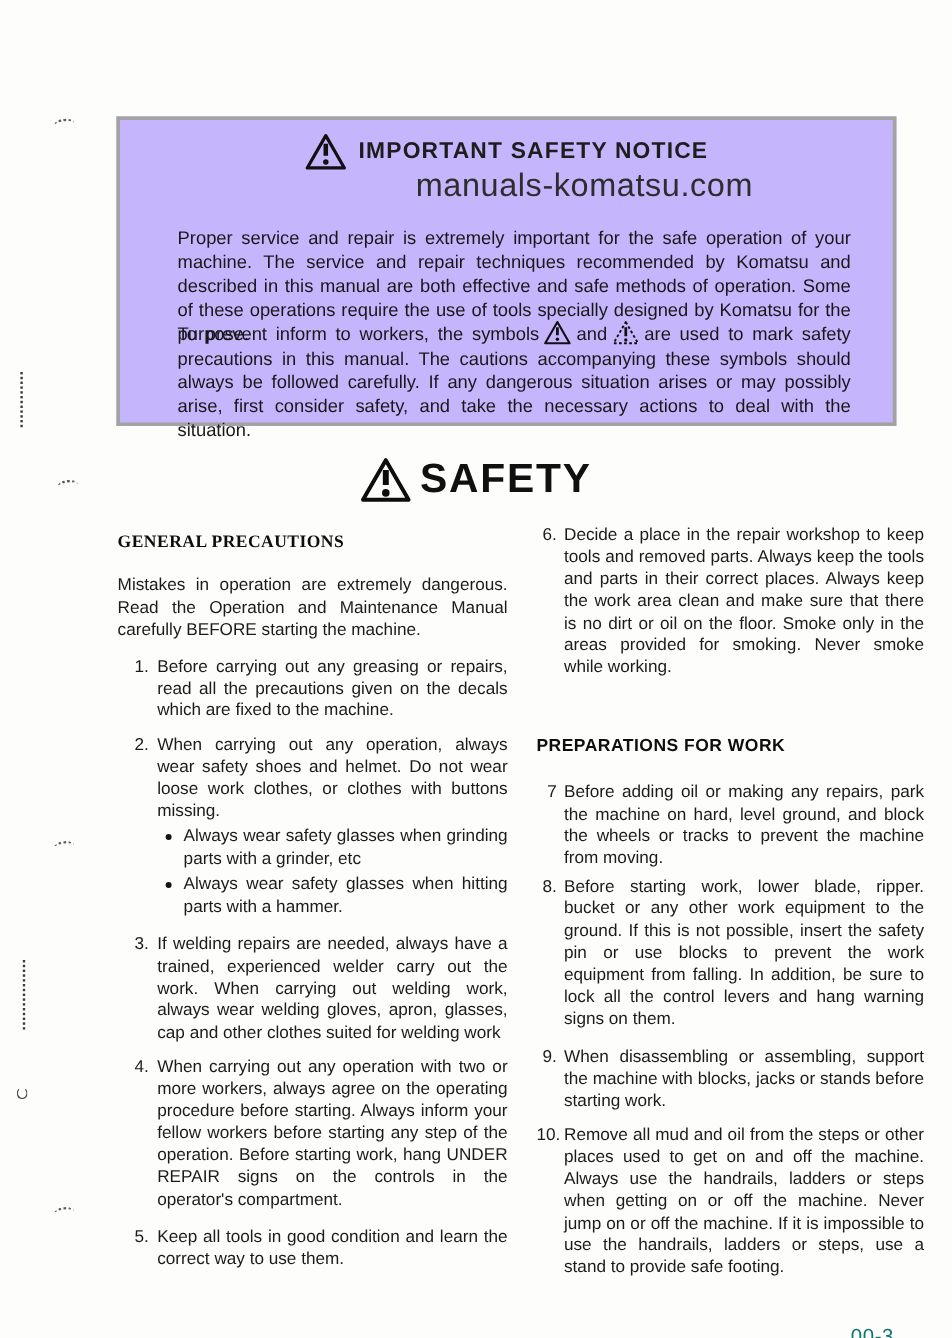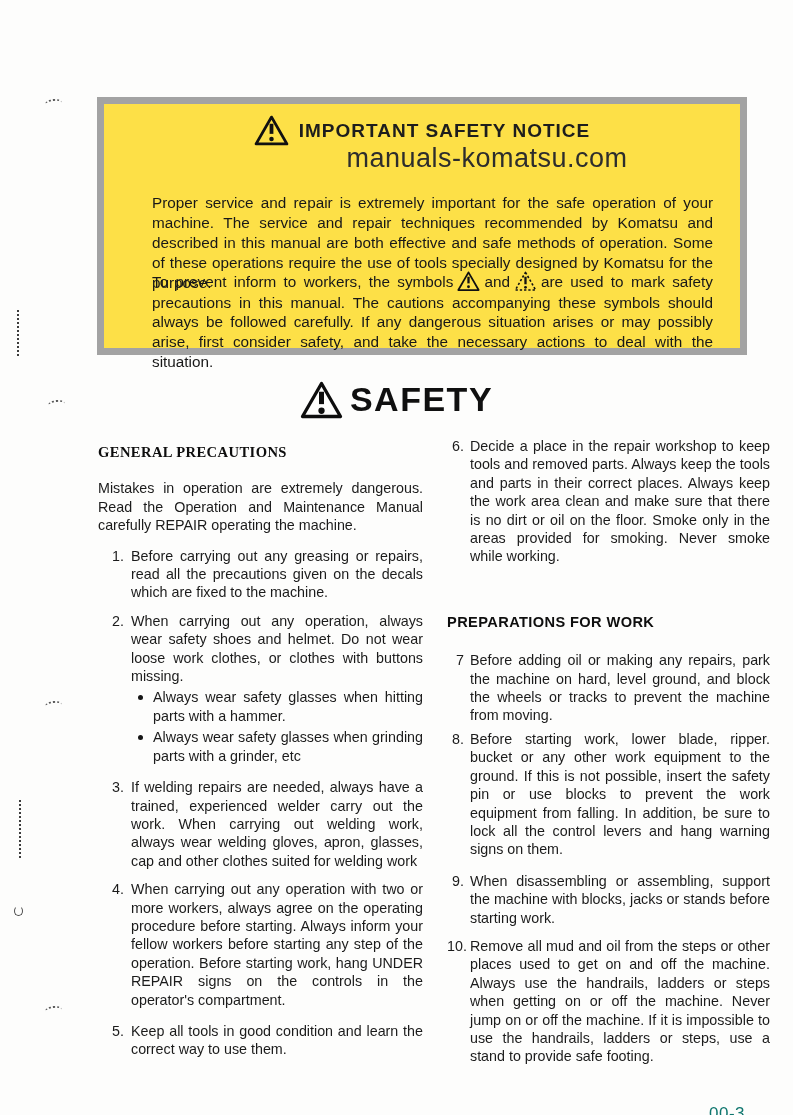--- a/index.html
+++ b/index.html
@@ -6,21 +6,21 @@
   body {
     width:793px; height:1115px; position:relative; overflow:hidden;
     background:#fdfdfc; color:#1d1d1d;
     font-family:"Liberation Sans", sans-serif;
     -webkit-font-smoothing:antialiased;
   }
 
   
   .notice-box {
     position:absolute; left:97px; top:97px; width:650px; height:258px;
-    border:7px solid #a3a3a3; box-sizing:border-box; background:#fde047;
+    border:3px solid #a3a3a3; box-sizing:border-box; background:#c4b5fd;
   }
   .box-head {
     position:absolute; top:11px; left:0; right:0;
     display:flex; align-items:center; justify-content:center; gap:10px;
   }
   .box-head svg { width:35px; height:31px; display:block; }
   .box-title { font-size:19px; font-weight:bold; letter-spacing:1px; white-space:nowrap; }
   .watermark {
     position:absolute; top:39px; left:16px; right:0;
     text-align:center; padding-left:114px; box-sizing:border-box;
@@ -133,38 +133,38 @@
       <path d="M13 1.5 L24.5 21.5 L1.5 21.5 Z" fill="none" stroke="#0d0d0d" stroke-width="2" stroke-linejoin="round"></path>
       <path d="M13 6.5 L13 14" stroke="#0d0d0d" stroke-width="3"></path>
       <circle cx="13" cy="18" r="1.9" fill="#0d0d0d"></circle>
     </svg>
   </span>
   <span class="safety-title">SAFETY</span>
 </div>
 
 <div class="col col-left">
   <div class="sec-heading">GENERAL PRECAUTIONS</div>
-  <div class="intro">Mistakes in operation are extremely dangerous. Read the Operation and Maintenance Manual carefully REPAIR operating the machine.</div>
+  <div class="intro">Mistakes in operation are extremely dangerous. Read the Operation and Maintenance Manual carefully BEFORE starting the machine.</div>
 
   <div class="item">
     <span class="num">1.</span>
     <span>Before carrying out any greasing or repairs, read all the precautions given on the decals which are fixed to the machine.</span>
   </div>
 
   <div class="item">
     <span class="num">2.</span>
     <span>When carrying out any operation, always wear safety shoes and helmet. Do not wear loose work clothes, or clothes with buttons missing.</span>
+  </div>
+  <div class="bullet">
+    <span class="dot"></span>
+    <span>Always wear safety glasses when grinding parts with a grinder, etc</span>
   </div>
   <div class="bullet">
     <span class="dot"></span>
     <span>Always wear safety glasses when hitting parts with a hammer.</span>
-  </div>
-  <div class="bullet">
-    <span class="dot"></span>
-    <span>Always wear safety glasses when grinding parts with a grinder, etc</span>
   </div>
 
   <div class="item loose">
     <span class="num">3.</span>
     <span>If welding repairs are needed, always have a trained, experienced welder carry out the work. When carrying out welding work, always wear welding gloves, apron, glasses, cap and other clothes suited for welding work</span>
   </div>
 
   <div class="item">
     <span class="num">4.</span>
     <span>When carrying out any operation with two or more workers, always agree on the operating procedure before starting. Always inform your fellow workers before starting any step of the operation. Before starting work, hang UNDER REPAIR signs on the controls in the operator's compartment.</span>

